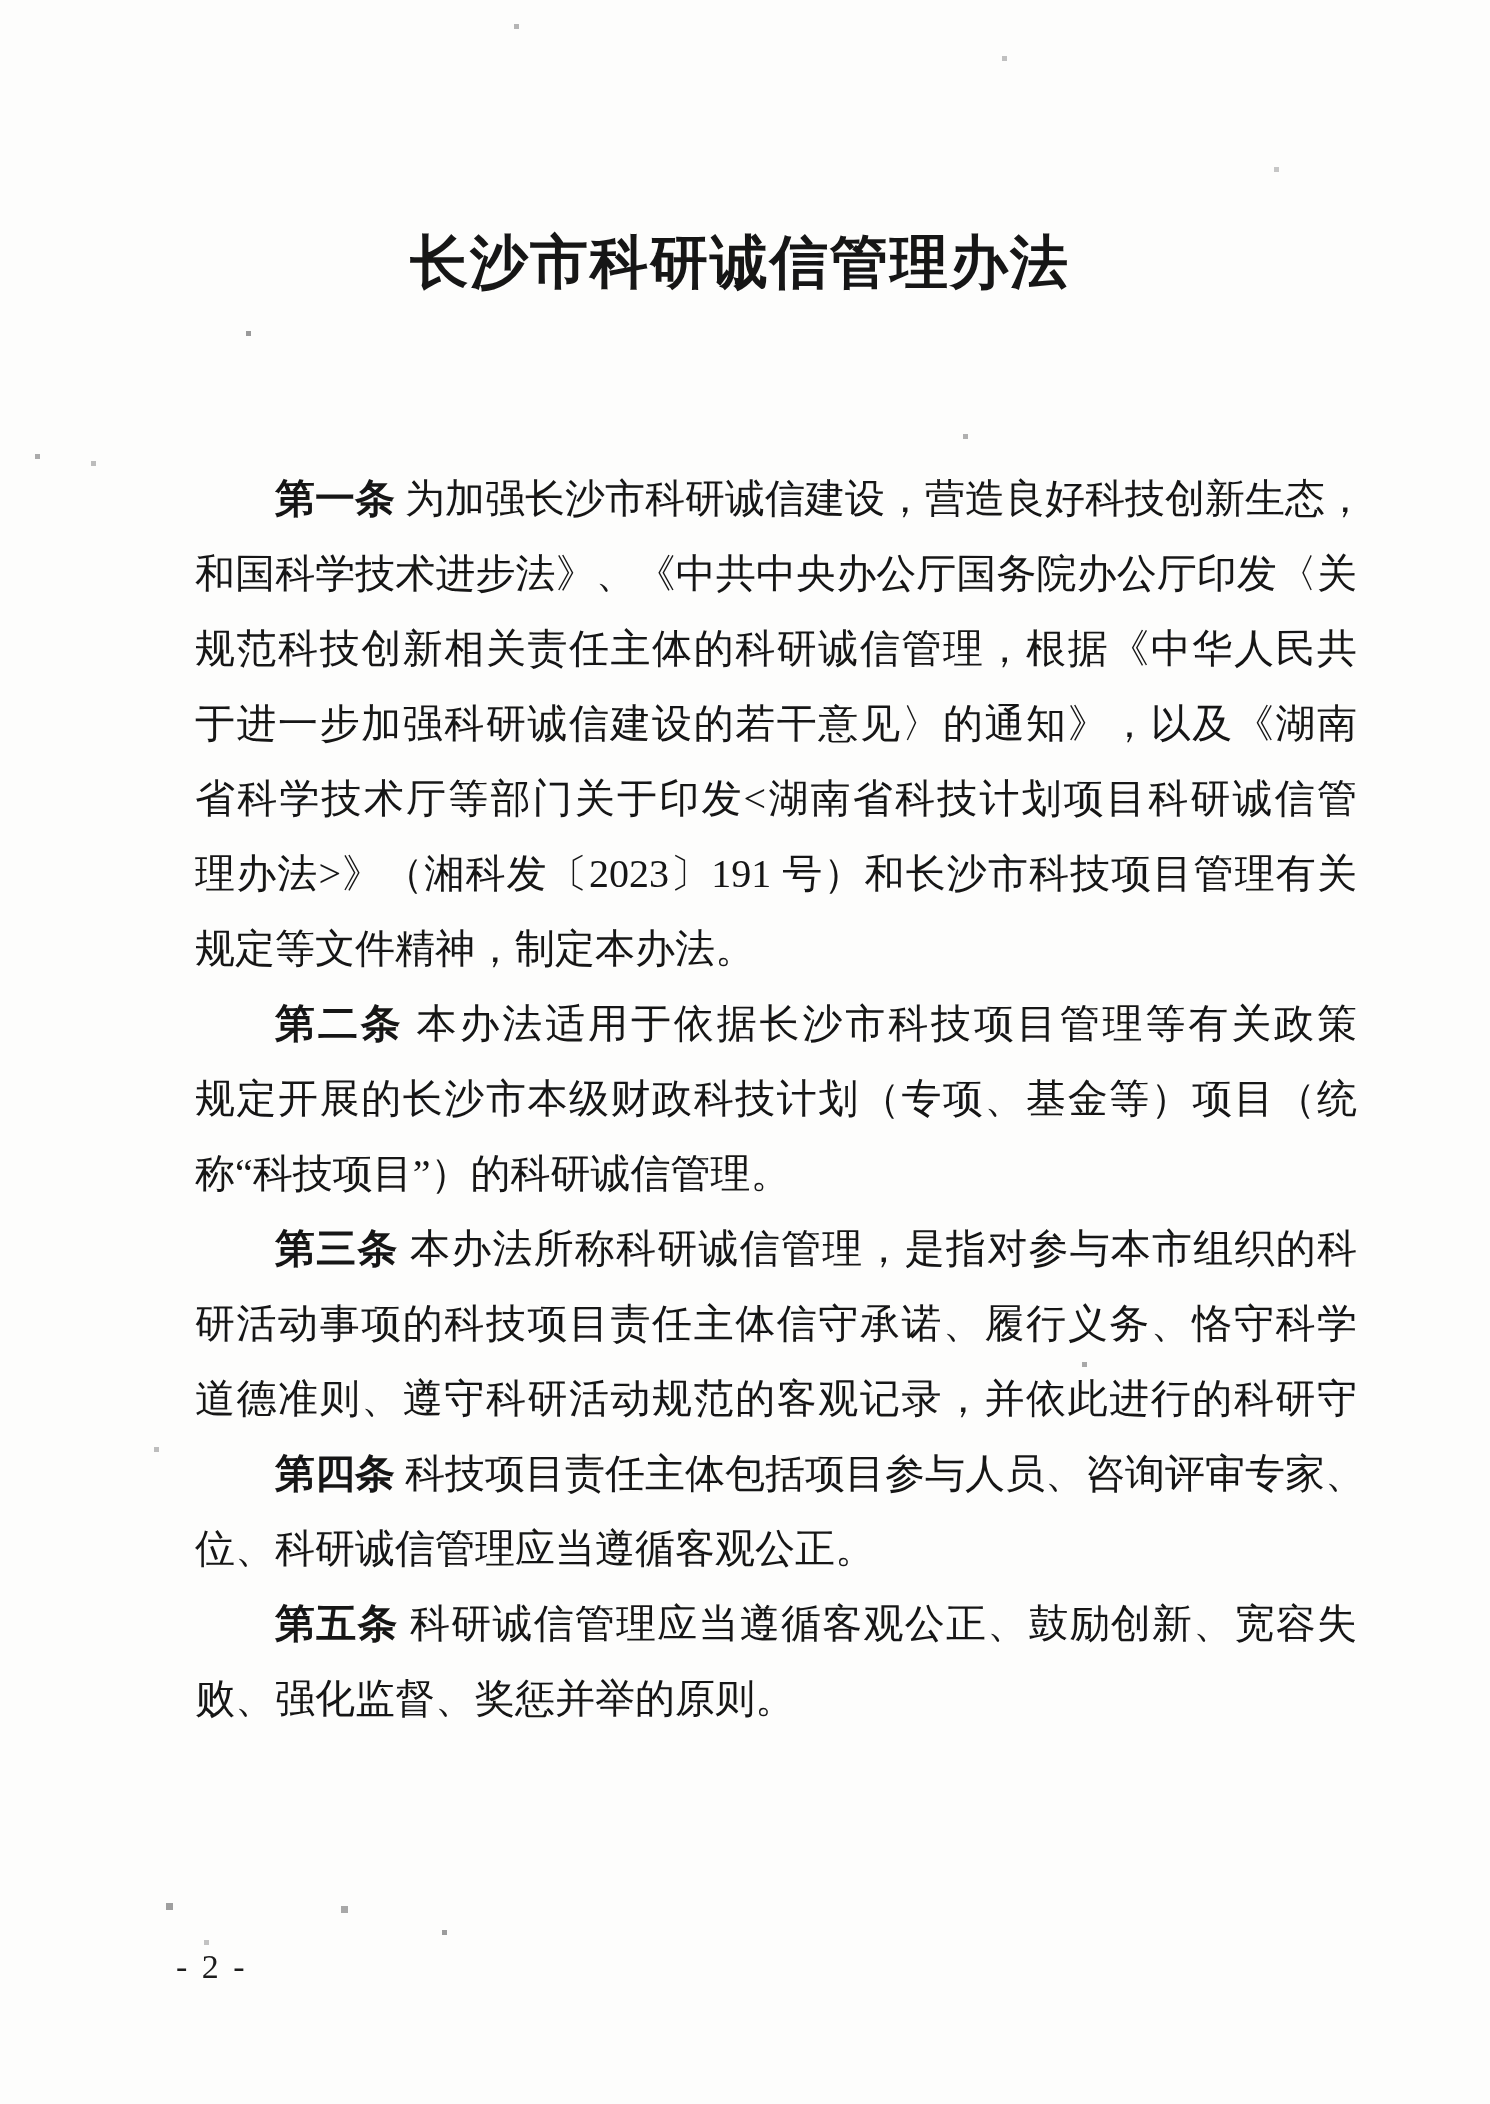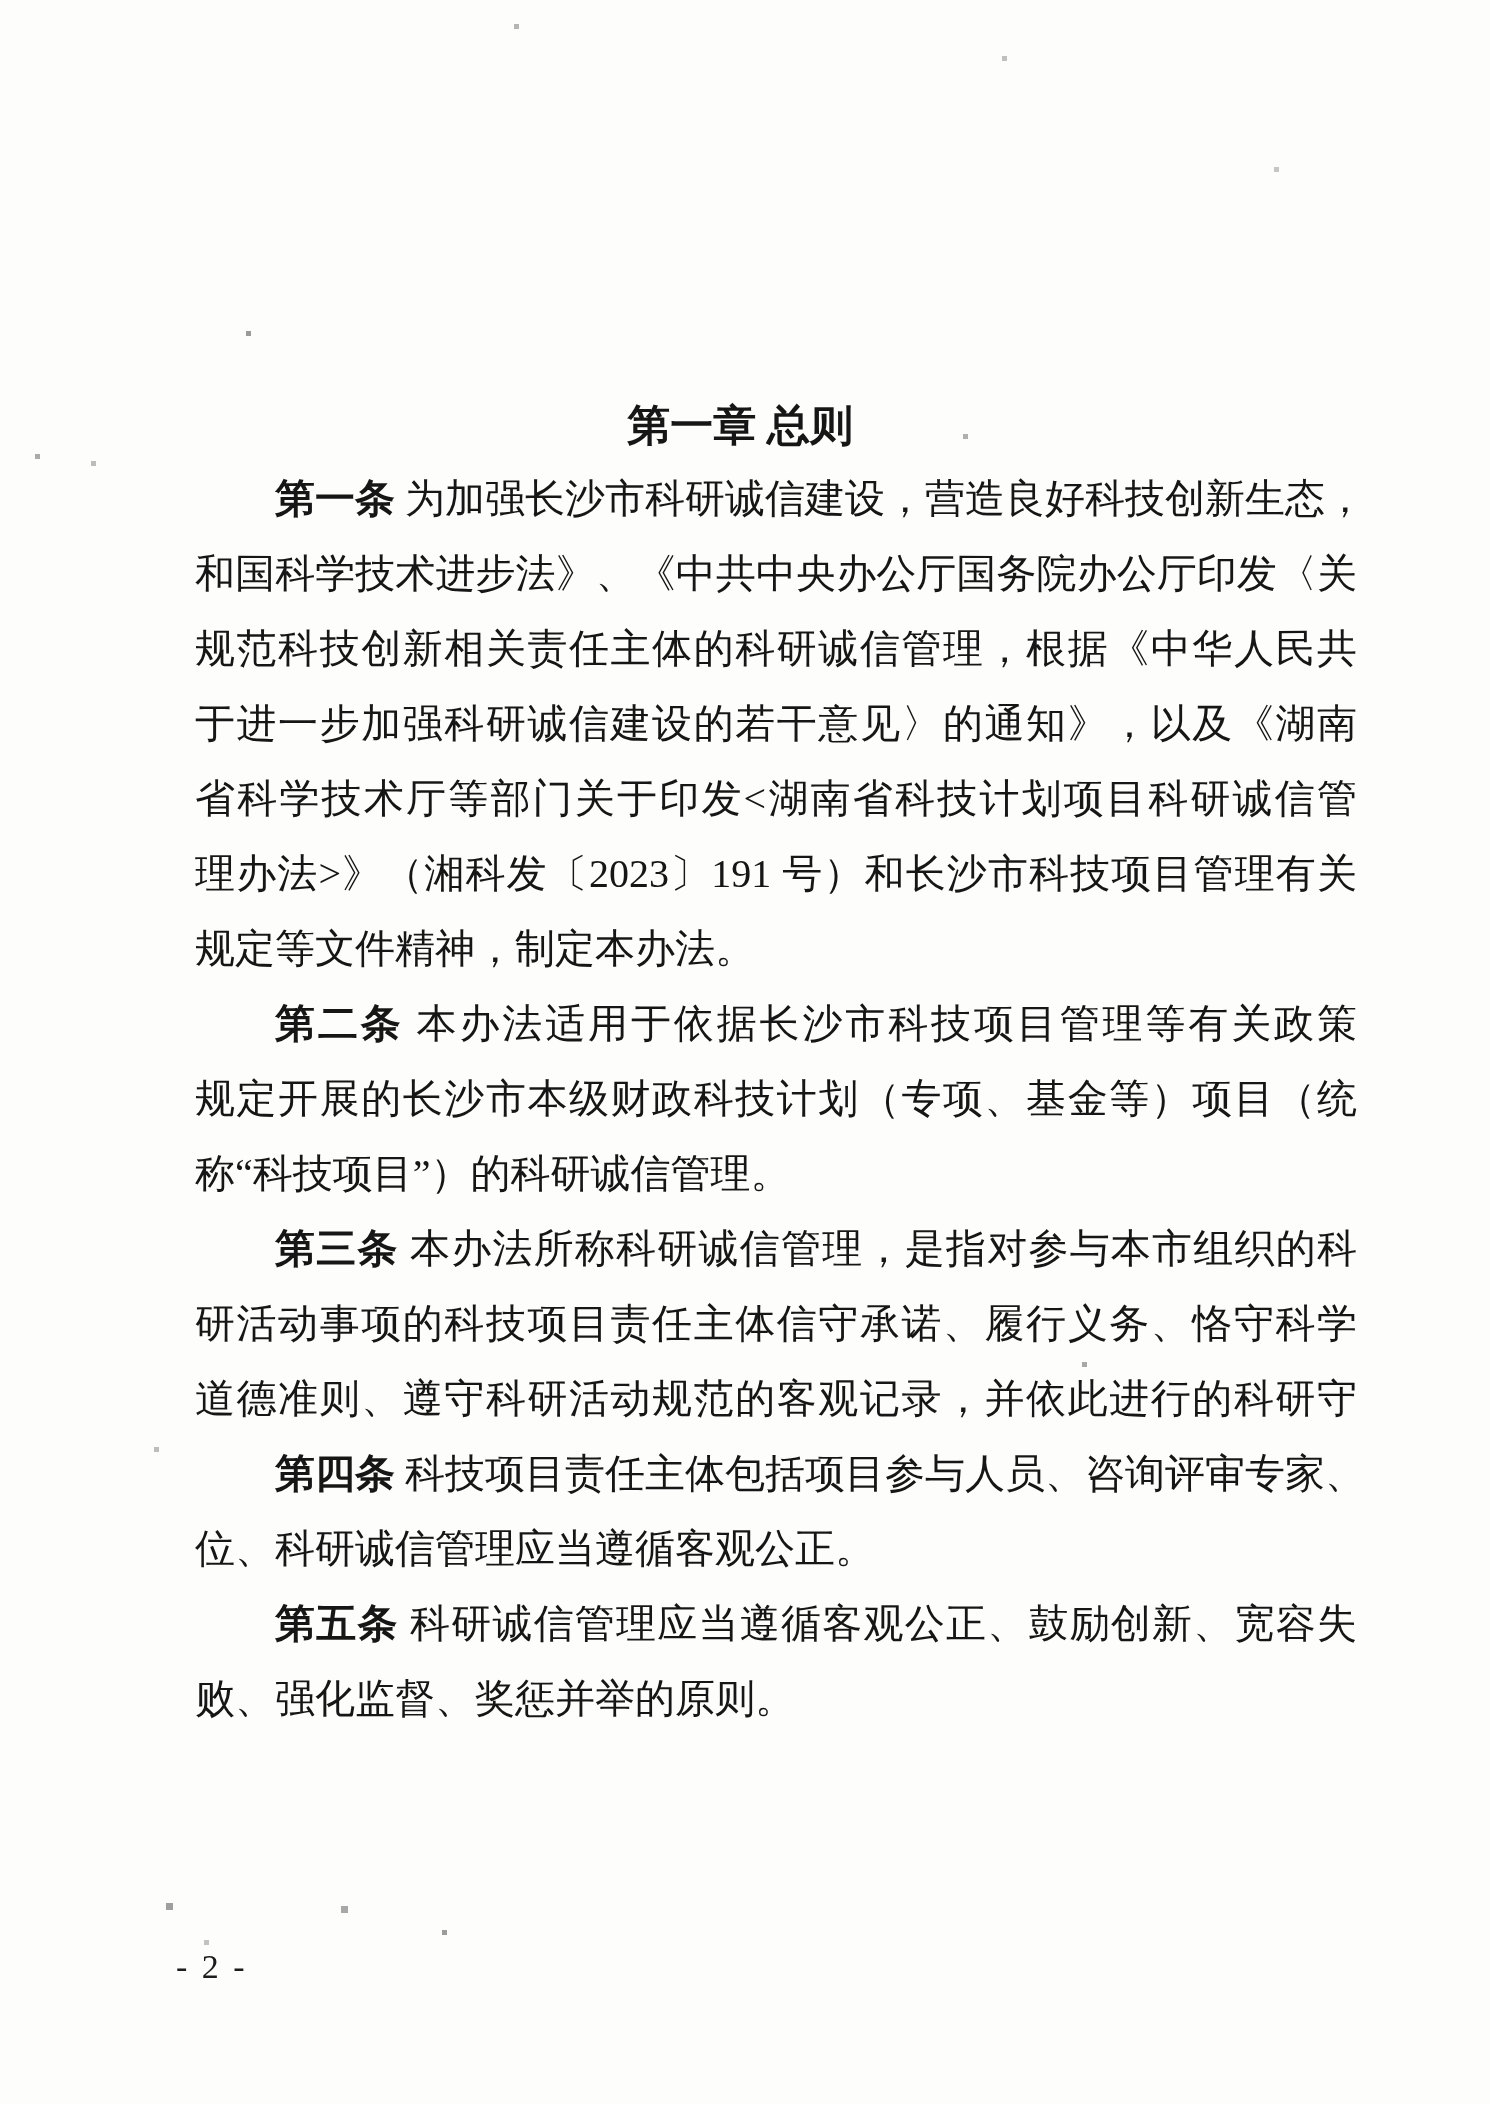--- a/index.html
+++ b/index.html
@@ -94,22 +94,22 @@
       443px 1931px 0 1px #9c9c9c,
       205px 1941px 0 1px #c2c2c2;
   }
 </style>
 </head>
 <body>
 
 <div class="page">
   <div class="scan-noise"></div>
 
+  <div class="doc-title">长沙市科研诚信管理办法</div>
 
-  <div class="chapter-heading">第一章 总则</div>
 
   <div class="body-text">
       <div class="line indent"><span class="leader">第一条</span> 为加强长沙市科研诚信建设，营造良好科技创新生态，</div>
       <div class="line">和国科学技术进步法》、《中共中央办公厅国务院办公厅印发〈关</div>
       <div class="line">规范科技创新相关责任主体的科研诚信管理，根据《中华人民共</div>
       <div class="line">于进一步加强科研诚信建设的若干意见〉的通知》，以及《湖南</div>
       <div class="line">省科学技术厅等部门关于印发&lt;湖南省科技计划项目科研诚信管</div>
       <div class="line">理办法&gt;》（湘科发〔2023〕191 号）和长沙市科技项目管理有关</div>
       <div class="line last">规定等文件精神，制定本办法。</div>
       <div class="line indent"><span class="leader">第二条</span> 本办法适用于依据长沙市科技项目管理等有关政策</div>

